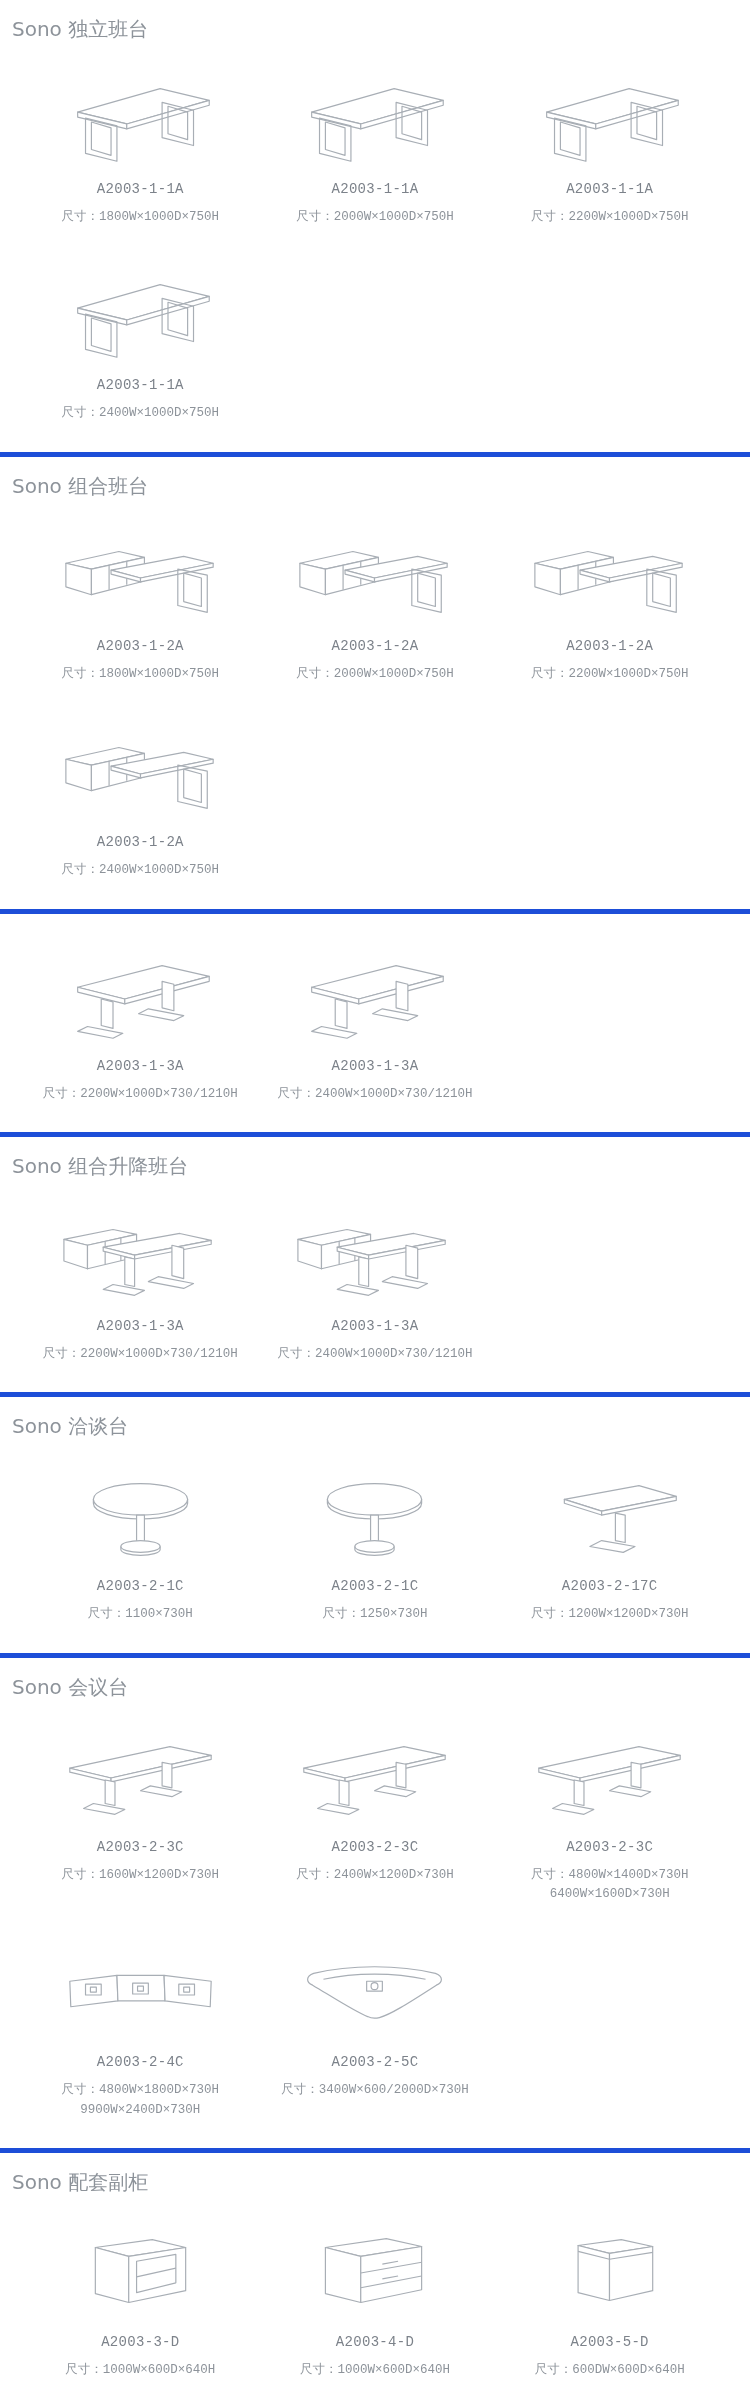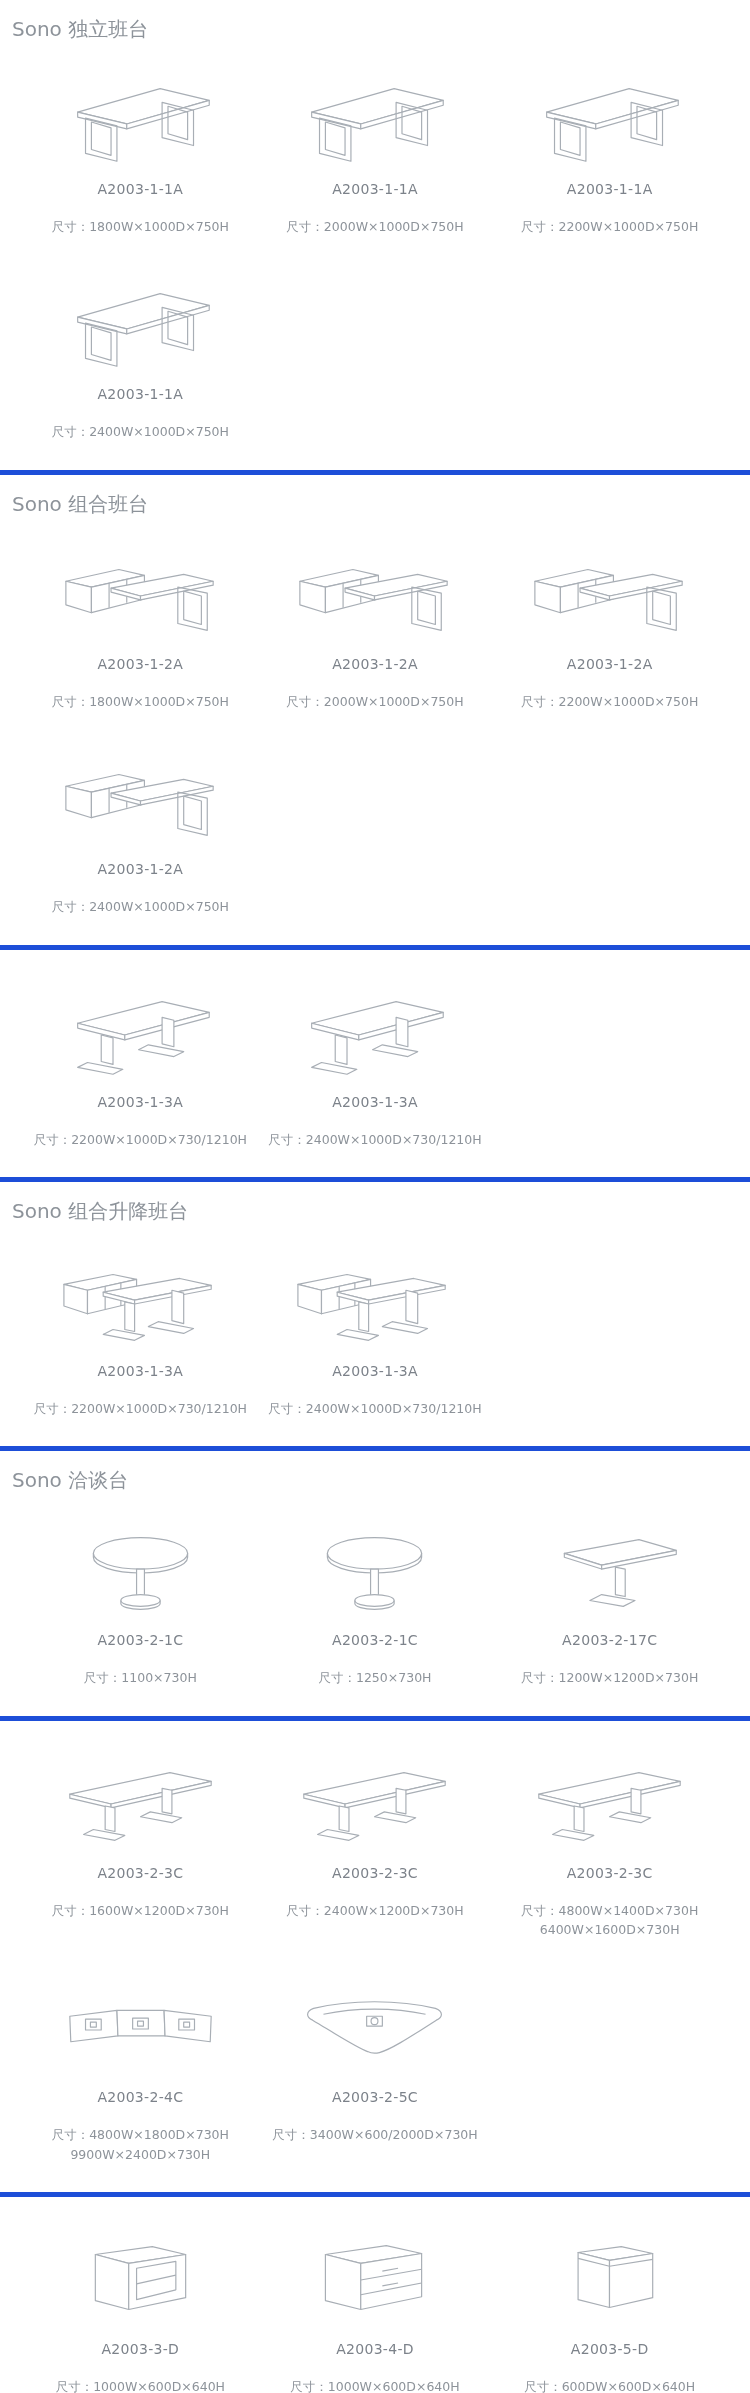--- a/index.html
+++ b/index.html
@@ -13,29 +13,30 @@
   section.sec:first-of-type { border-top: none; }
   .sec-head {
     font-size: 20px;
     color: #8d939a;
     padding: 10px 0 0 12px;
   }
   .grid {
     display: grid;
     grid-template-columns: repeat(3, 1fr);
     padding: 0 23px;
+    font-family: Liberation Mono, monospace;
   }
   .item { text-align: center; padding-top: 22px; padding-bottom: 12px; }
   .sketch { height: 110px; display: flex; align-items: flex-end; justify-content: center; }
   .sketch svg { width: 185px; height: 108px; display: block; }
   .model { font-size: 14px; color: #7c828a; margin-top: 6px; letter-spacing: 0.3px; }
   .dims {
     font-size: 12.5px;
     color: #8d939a;
-    margin-top: 20px;
+    margin-top: 11px;
     white-space: pre-line;
     line-height: 1.55;
   }
 </style>
 </head>
 <body>
 
 <svg class="sprite" aria-hidden="true">
   <defs>
     <symbol id="art-desk-straight" viewBox="0 0 160 110">
@@ -374,20 +375,21 @@
             <use href="#art-square-table"></use>
           </svg>
         </div>
       <div class="model">A2003-2-17C</div>
       <div class="dims">尺寸：1200W×1200D×730H</div>
     </div>
   </div>
 </section>
 
 <section class="sec">
+  <div class="sec-head">Sono 会议台</div>
   <div class="grid">
     <div class="item">
       <div class="sketch">
           <svg viewBox="0 0 160 110">
             <use href="#art-conf-table"></use>
           </svg>
         </div>
       <div class="model">A2003-2-3C</div>
       <div class="dims">尺寸：1600W×1200D×730H</div>
     </div>
@@ -426,20 +428,21 @@
             <use href="#art-conf-curved"></use>
           </svg>
         </div>
       <div class="model">A2003-2-5C</div>
       <div class="dims">尺寸：3400W×600/2000D×730H</div>
     </div>
   </div>
 </section>
 
 <section class="sec">
+  <div class="sec-head">Sono 配套副柜</div>
   <div class="grid">
     <div class="item">
       <div class="sketch">
           <svg viewBox="0 0 160 110">
             <use href="#art-cabinet-open"></use>
           </svg>
         </div>
       <div class="model">A2003-3-D</div>
       <div class="dims">尺寸：1000W×600D×640H</div>
     </div>

